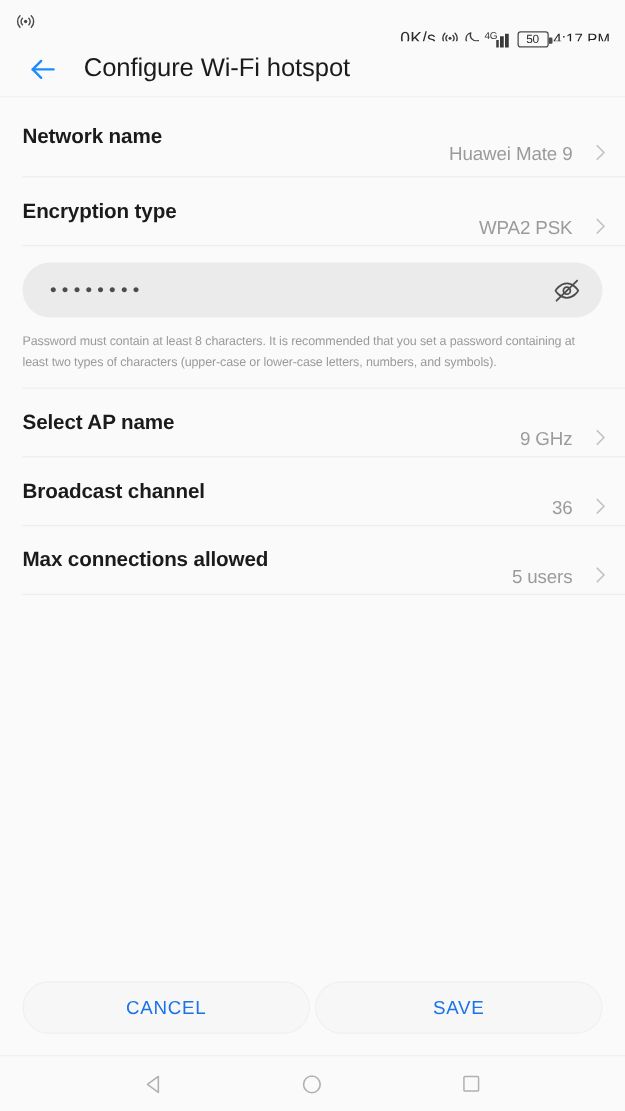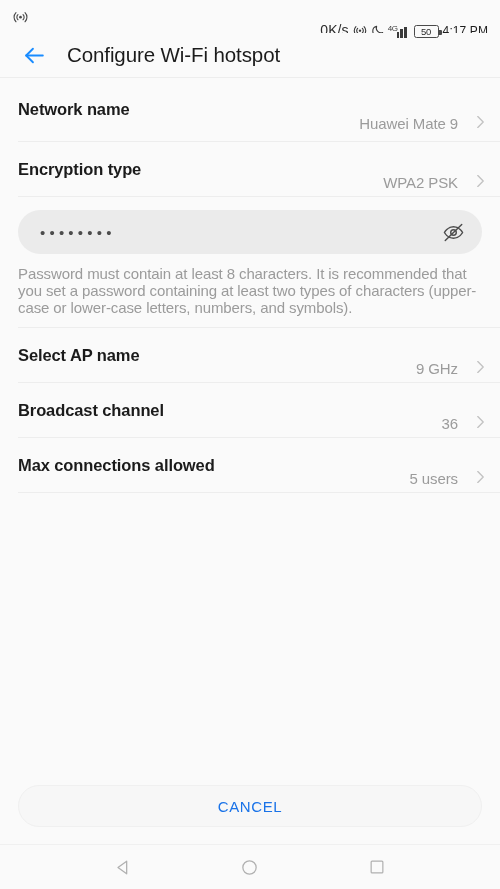--- a/index.html
+++ b/index.html
@@ -150,21 +150,21 @@
     line-height: 1;
     user-select: none;
   }
   .eye-btn {
     width: 30px; height: 30px;
     display: flex; align-items: center; justify-content: center;
     cursor: pointer;
   }
   .pw-hint {
     padding: 11px 23px 0 18px;
-    font-size: 15px;
+    font-size: 10px;
     line-height: 17px;
     color: #9b9b9b;
     letter-spacing: -0.1px;
   }
   .hint-gap { height: 11px; }
 
   
   .footer {
     position: absolute;
     left: 0; right: 0;
@@ -356,20 +356,21 @@
           <svg width="11" height="18" viewBox="0 0 12 20" fill="none" stroke="#c2c2c2" stroke-width="1.5" stroke-linecap="round" stroke-linejoin="round">
               <polyline points="3,4 9,10 3,16"></polyline>
             </svg>
         </span>
       </div>
     </div>
     <div class="divider"></div>
 
     <div class="footer">
       <div class="btn">CANCEL</div>
+      <div class="btn">SAVE</div>
     </div>
 
     <div class="nav-bar">
       <div class="nav-btn">
         <svg width="19" height="19" viewBox="0 0 24 24" fill="none" stroke="#b0b0b0" stroke-width="1.6" stroke-linejoin="round">
           <polygon points="16,4 5,12 16,20"></polygon>
         </svg>
       </div>
       <div class="nav-btn">
         <svg width="19" height="19" viewBox="0 0 24 24" fill="none" stroke="#b0b0b0" stroke-width="1.6">

